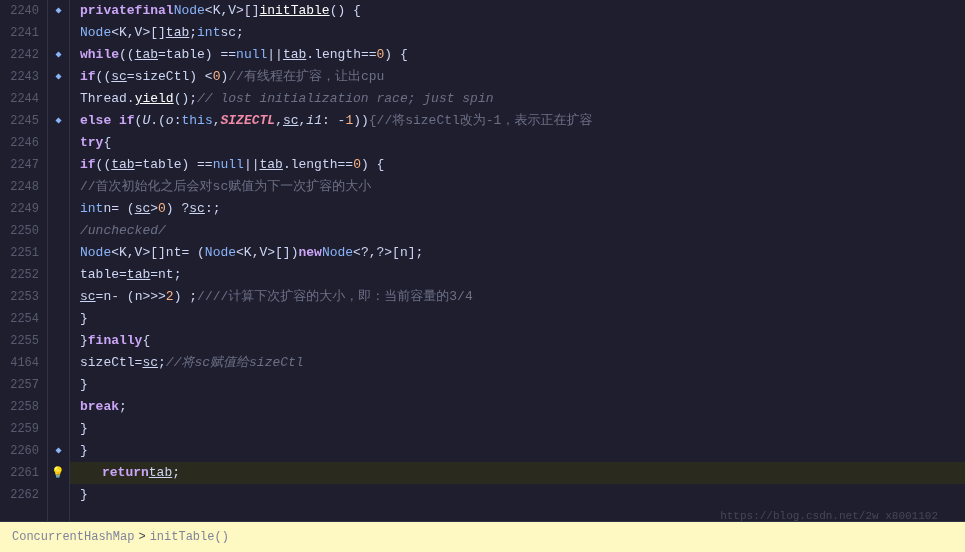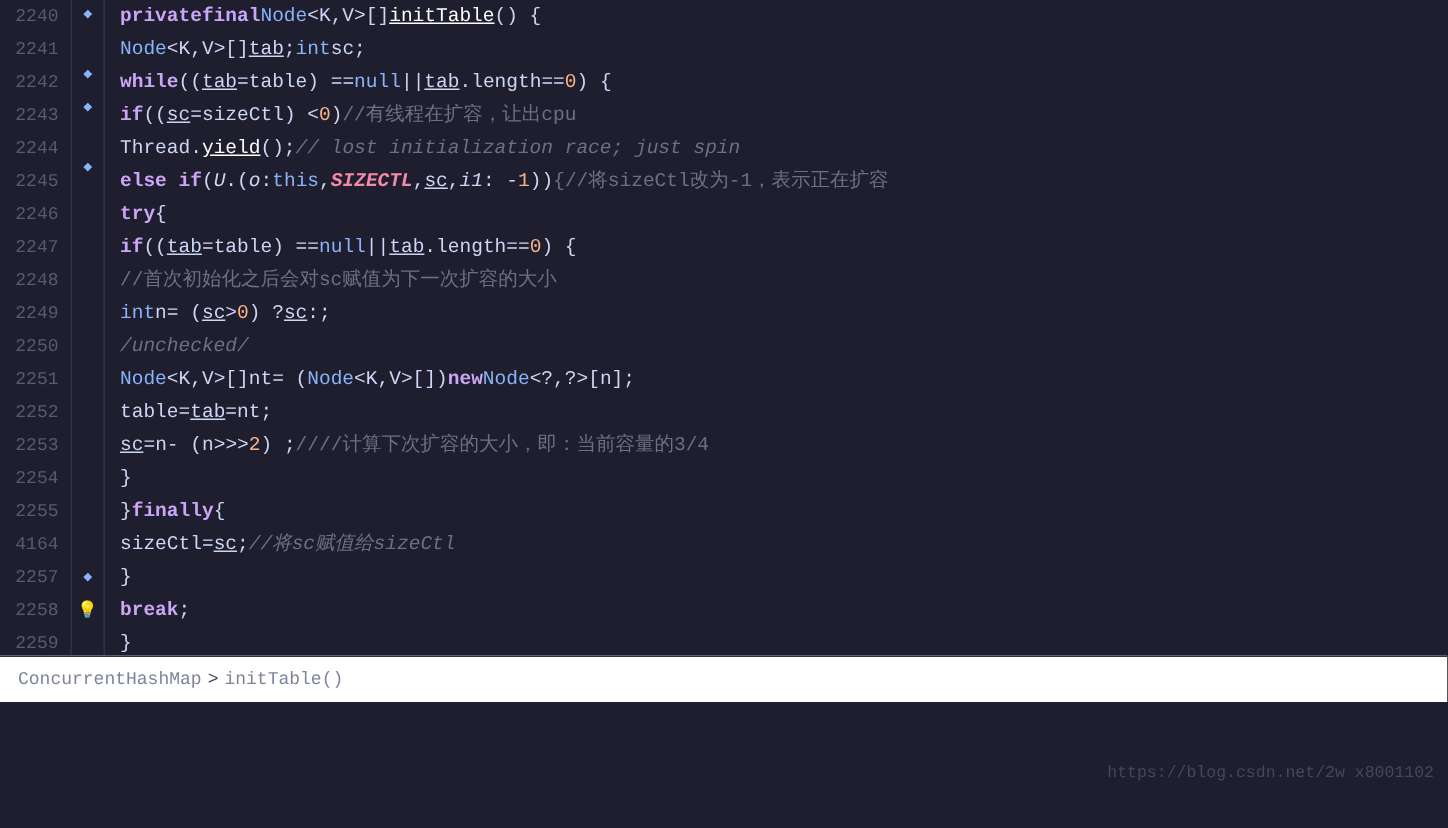--- a/index.html
+++ b/index.html
@@ -8,21 +8,21 @@
       font-family: 'Consolas', 'Courier New', monospace;
       font-size: 13px;
       color: #cdd6f4;
       width: 965px;
       height: 552px;
       overflow: hidden;
     }
     .editor-container {
       display: flex;
       flex-direction: column;
-      height: 468px;
+      height: 552px;
       background: #1a1a2e;
     }
     .code-area {
       display: flex;
       flex: 1;
       overflow: hidden;
       background: #1e1e2e;
     }
     .line-numbers {
       display: flex;
@@ -87,42 +87,42 @@
     .num { color: #fab387; }
     .cmt { color: #6c7086; font-style: italic; }
     .cmt-cn { color: #6c7086; }
     .op { color: #cdd6f4; }
     .var { color: #cdd6f4; }
     .var-underline { color: #cdd6f4; text-decoration: underline; }
     .const { color: #f38ba8; font-weight: bold; font-style: italic; }
     .italic { font-style: italic; }
     .status-bar {
       height: 26px;
-      background: #ffffff;
+      background: #fef9c3;
       border-top: 1px solid #313244;
       display: flex;
       align-items: center;
       padding: 15px 12px;
       color: #6c7086;
       font-size: 12px;
       gap: 6px;
     }
     .status-bar .breadcrumb {
       display: flex;
       align-items: center;
       gap: 4px;
       color: #7f849c;
     }
     .status-bar .sep {
       color: #45475a;
     }
     .watermark {
       position: absolute;
       bottom: 30px;
-      right: 9px;
+      right: 27px;
       color: #45475a;
       font-size: 11px;
       pointer-events: none;
     }
   </style>
 </head>
 <body>
 
 <div class="editor-container">
   <div class="code-area">

